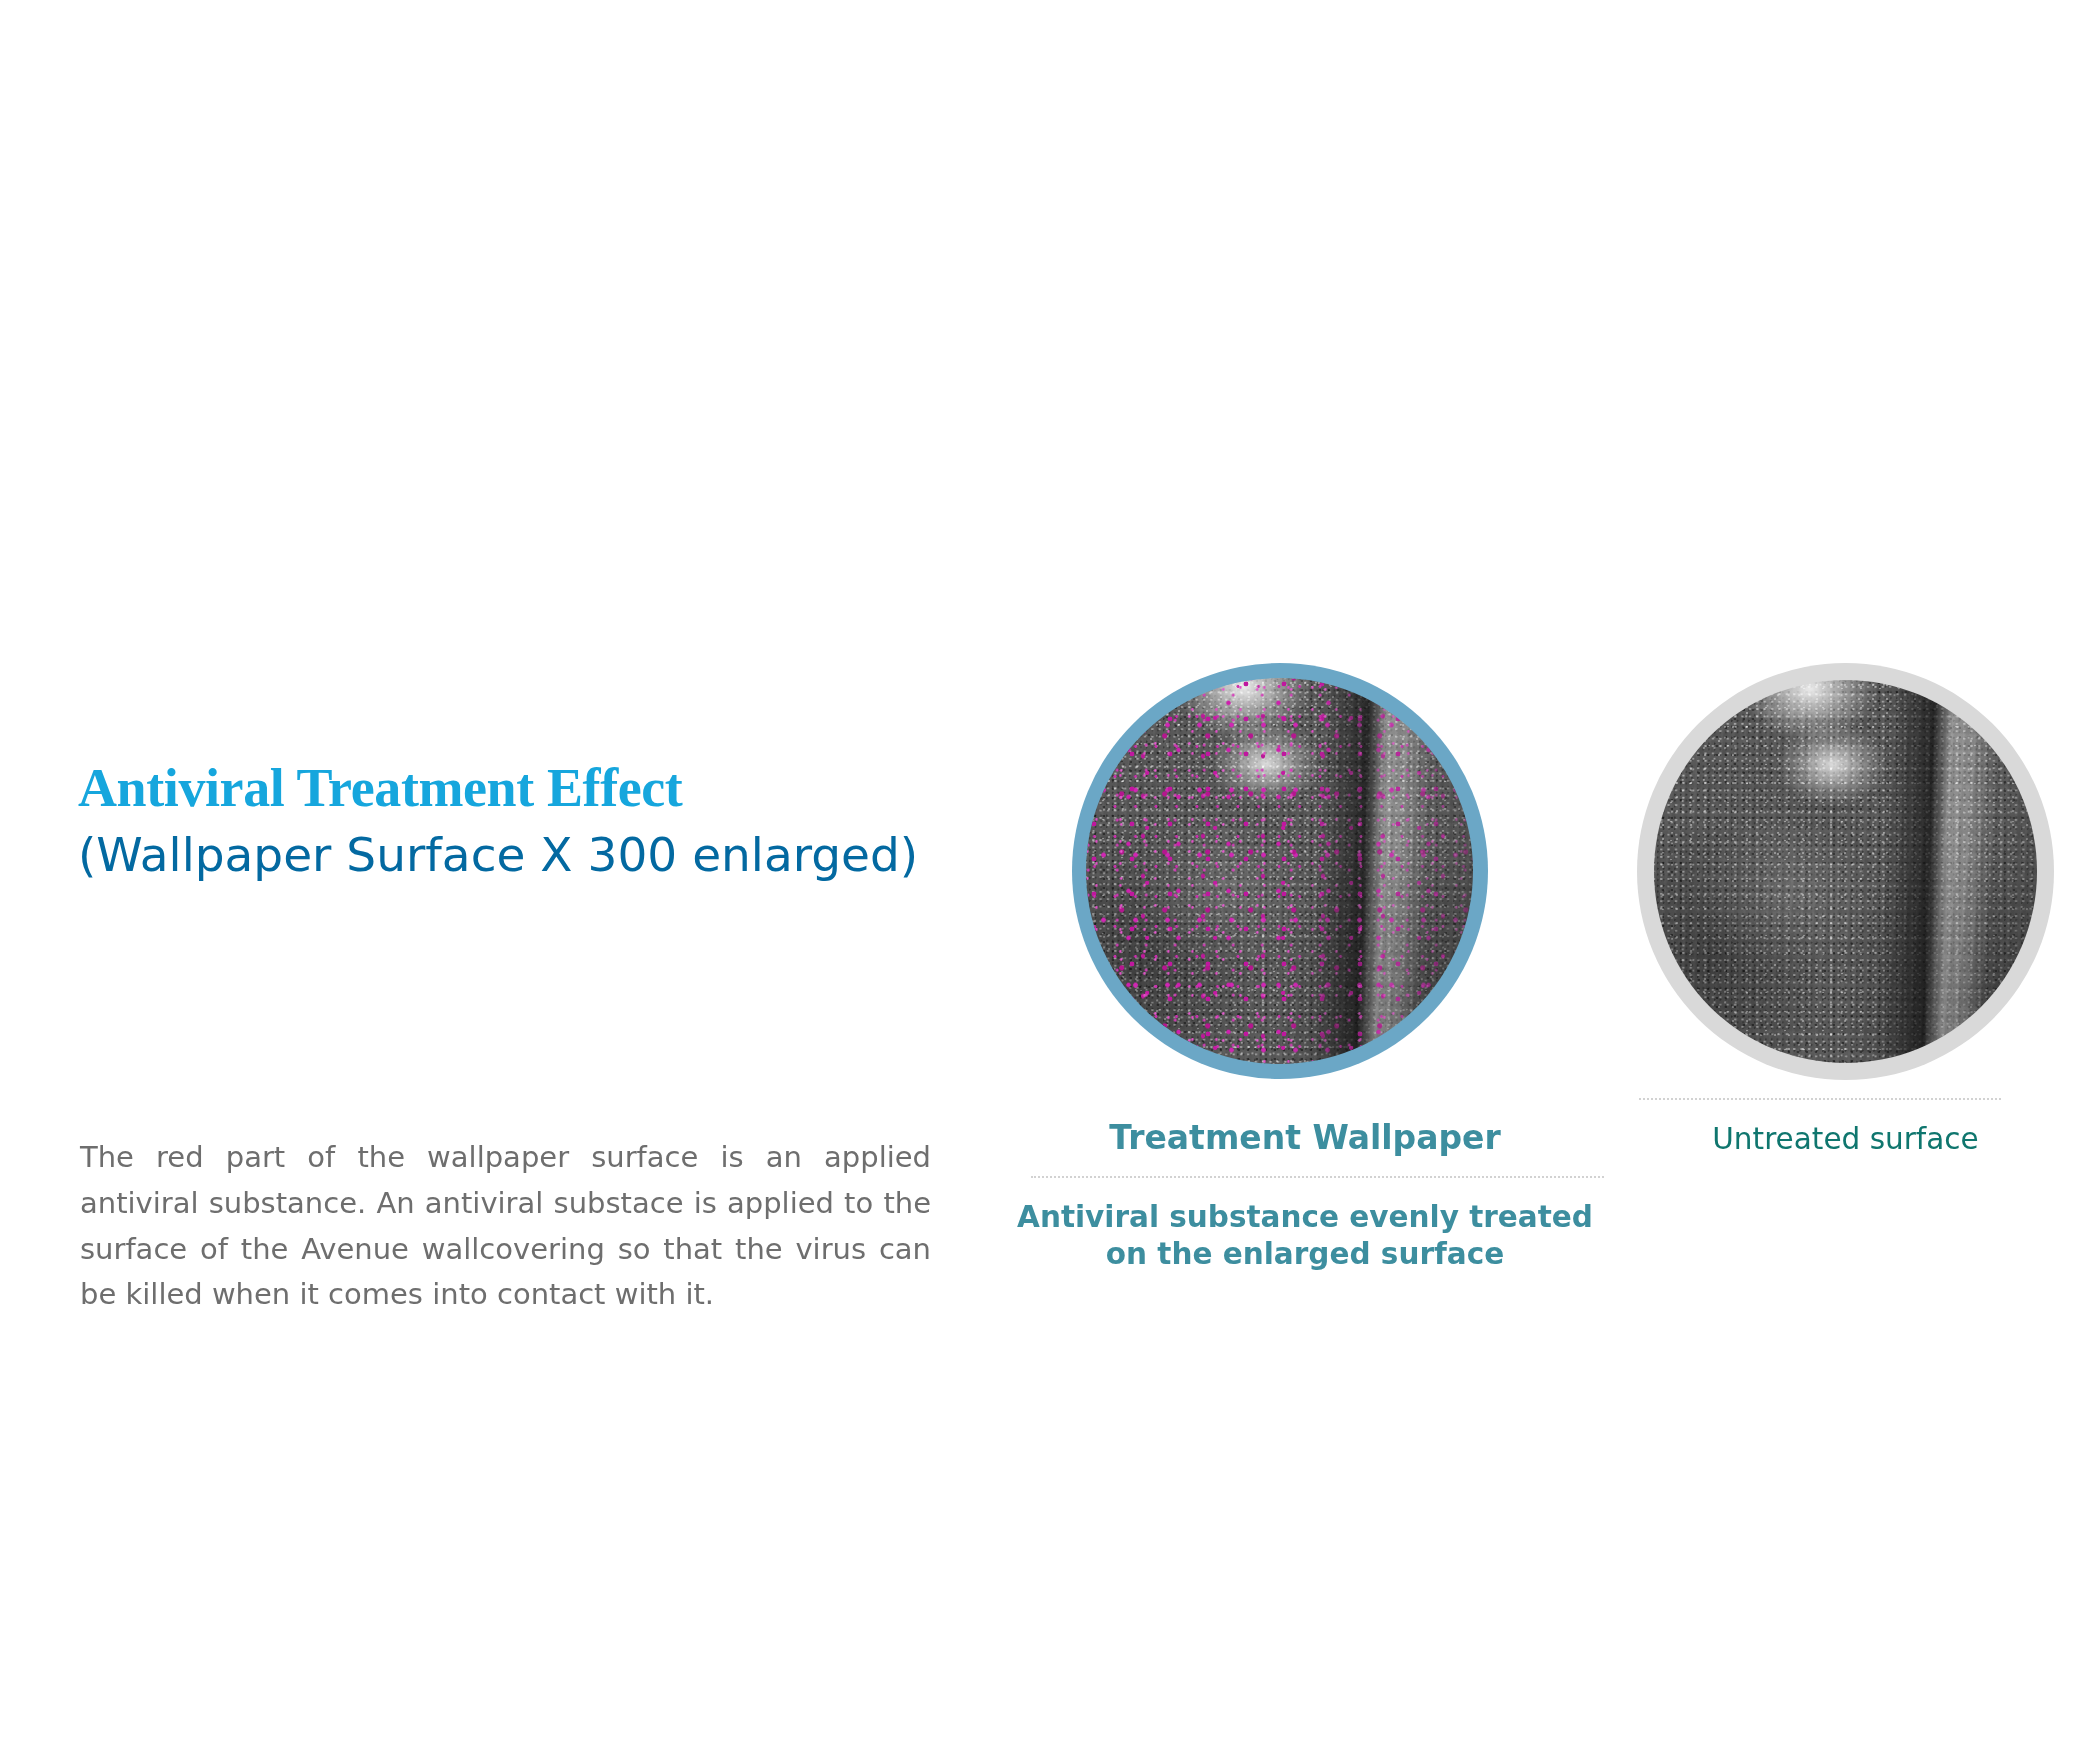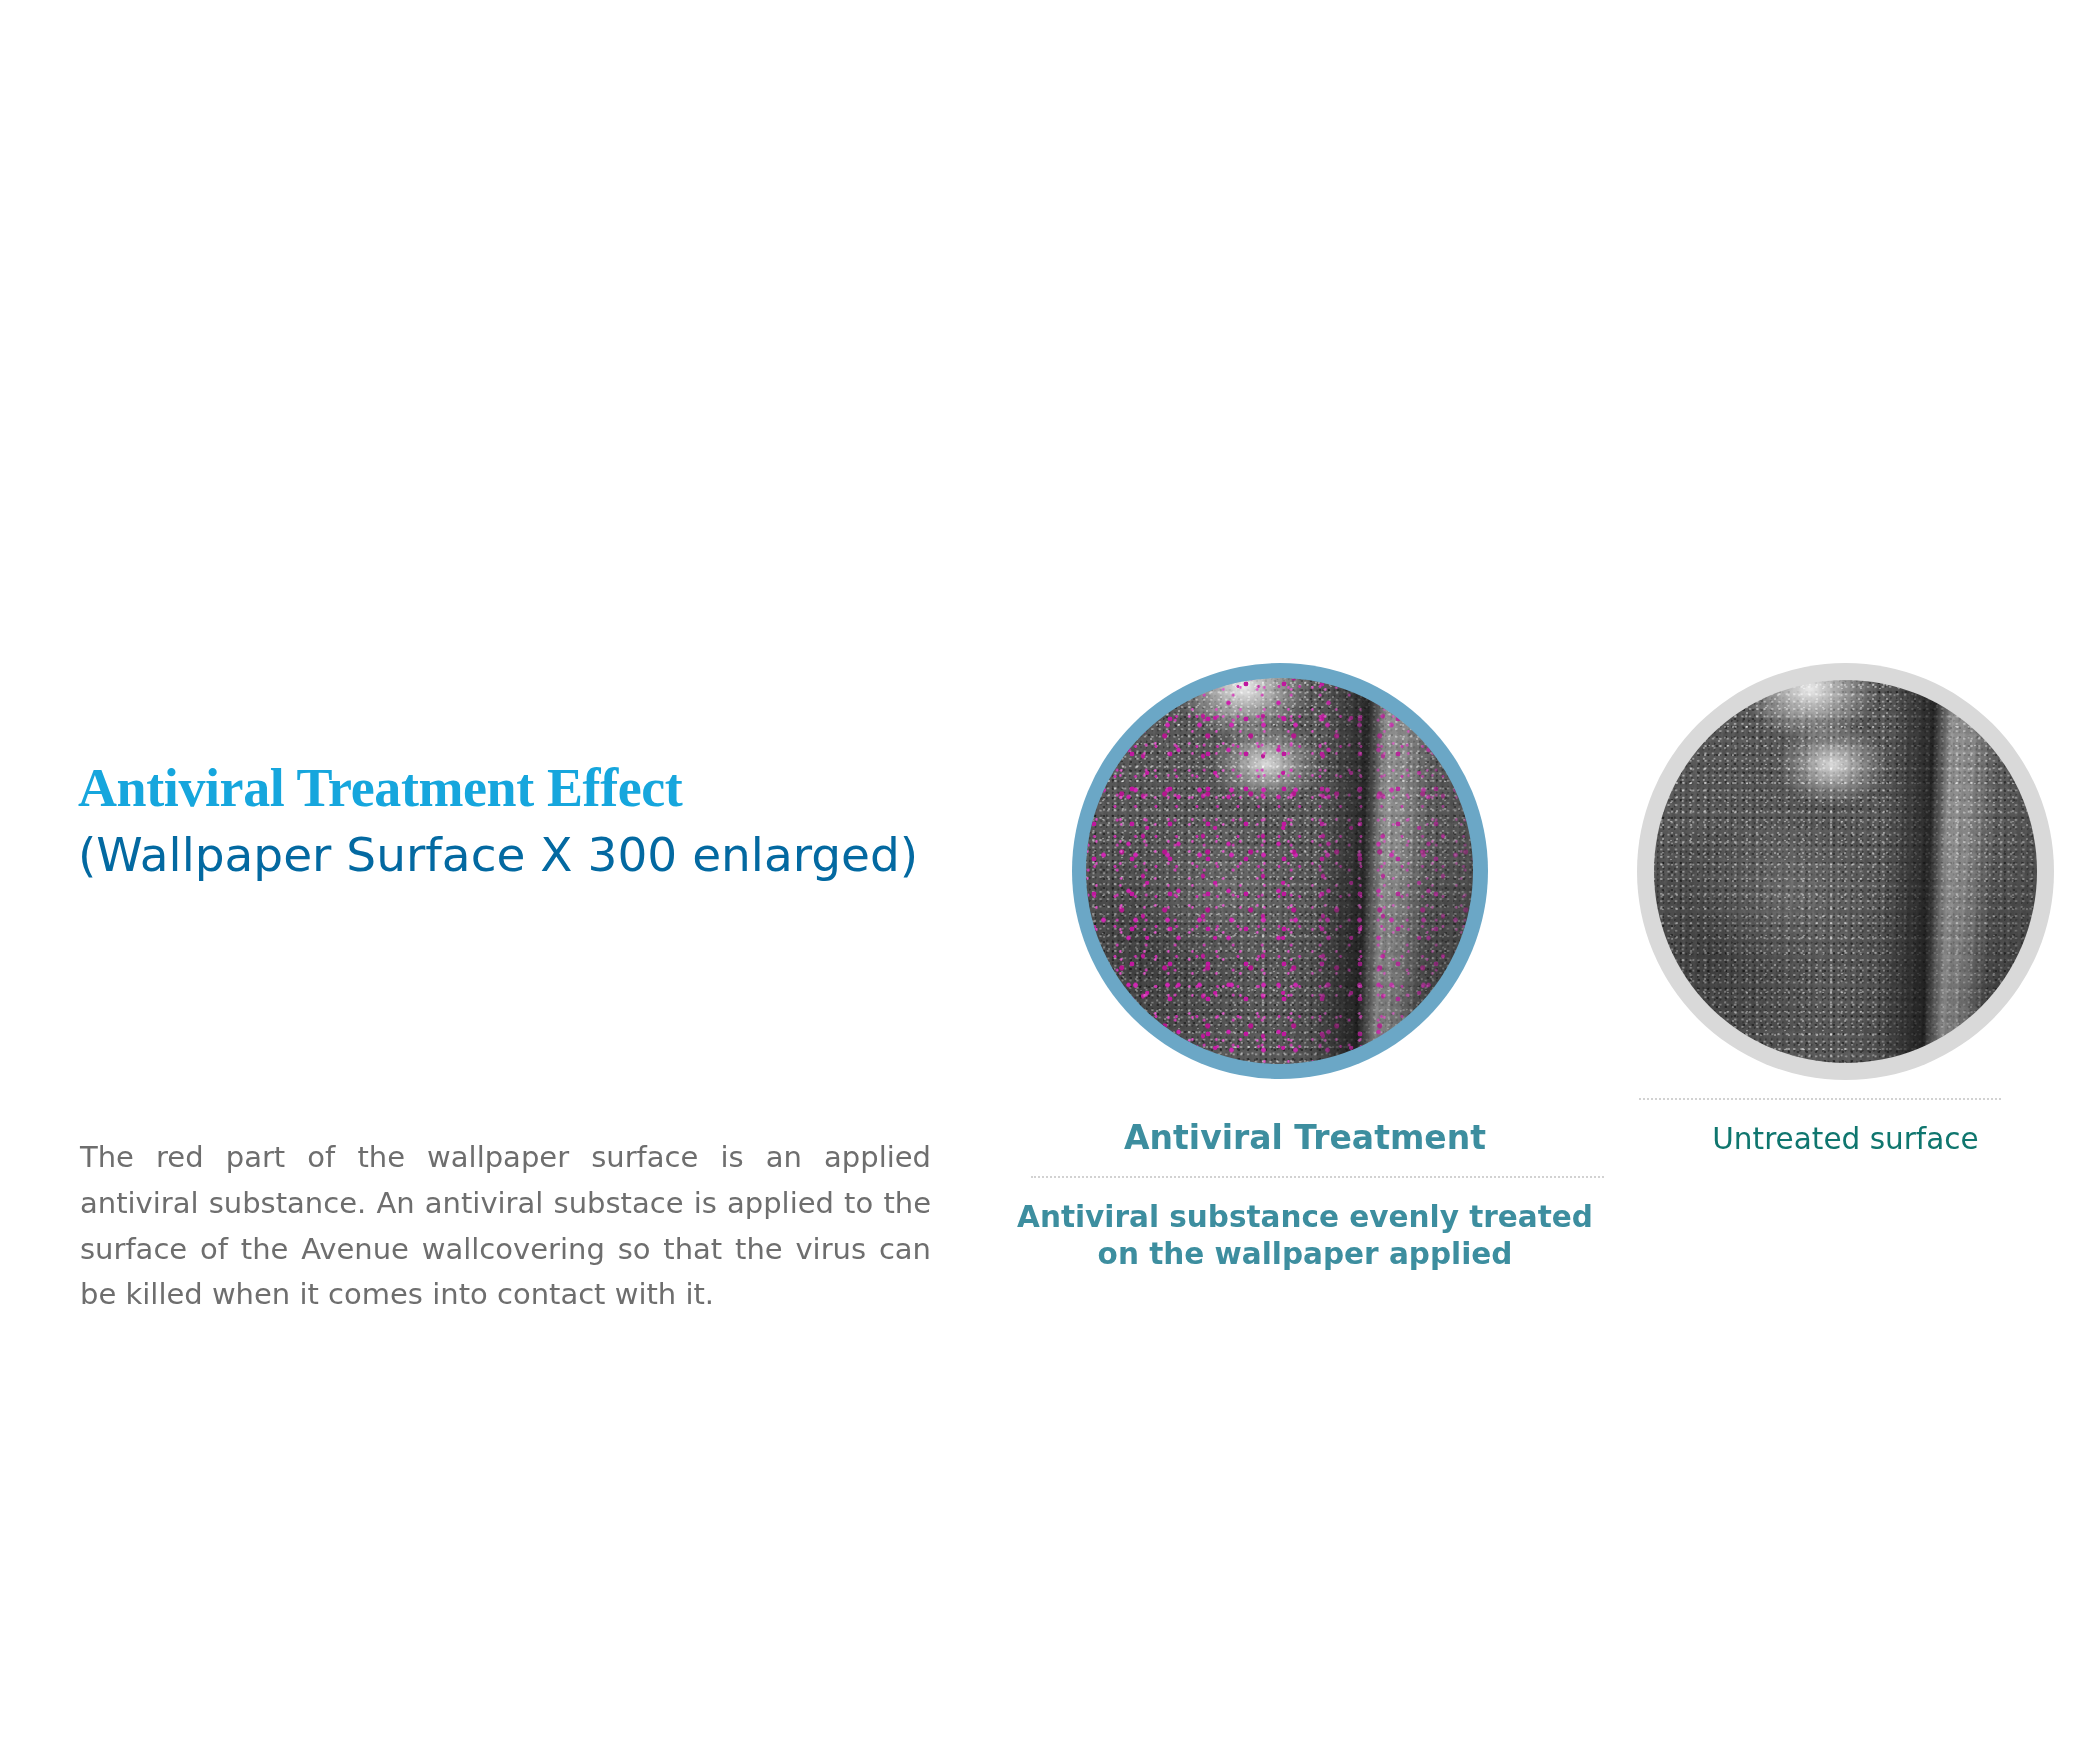--- a/index.html
+++ b/index.html
@@ -253,25 +253,25 @@
 
     <div class="circle-wrap antiviral">
       <div class="ring blue"></div>
       <div class="photo antiviral">
         <div class="tex"></div>
         <div class="dots"></div>
         <div class="dots fine"></div>
       </div>
     </div>
 
-    <div class="cap-primary teal">Antiviral Treatment</div>
+    <div class="cap-primary teal">Treatment Wallpaper</div>
 
     <div class="divider wide"></div>
 
-    <div class="cap-secondary teal">Antiviral substance evenly treated on the wallpaper applied</div>
+    <div class="cap-secondary teal">Antiviral substance evenly treated on the enlarged surface</div>
   </div>
 
   <div class="figure general">
 
     <div class="circle-wrap general">
       <div class="ring gray"></div>
       <div class="photo general">
         <div class="tex"></div>
       </div>
     </div>

